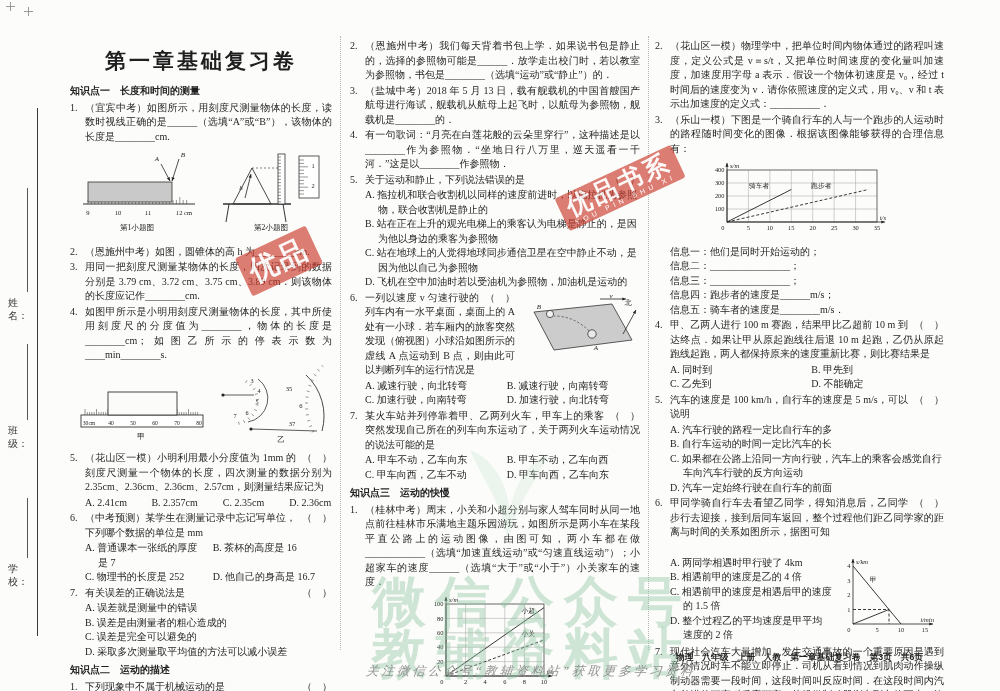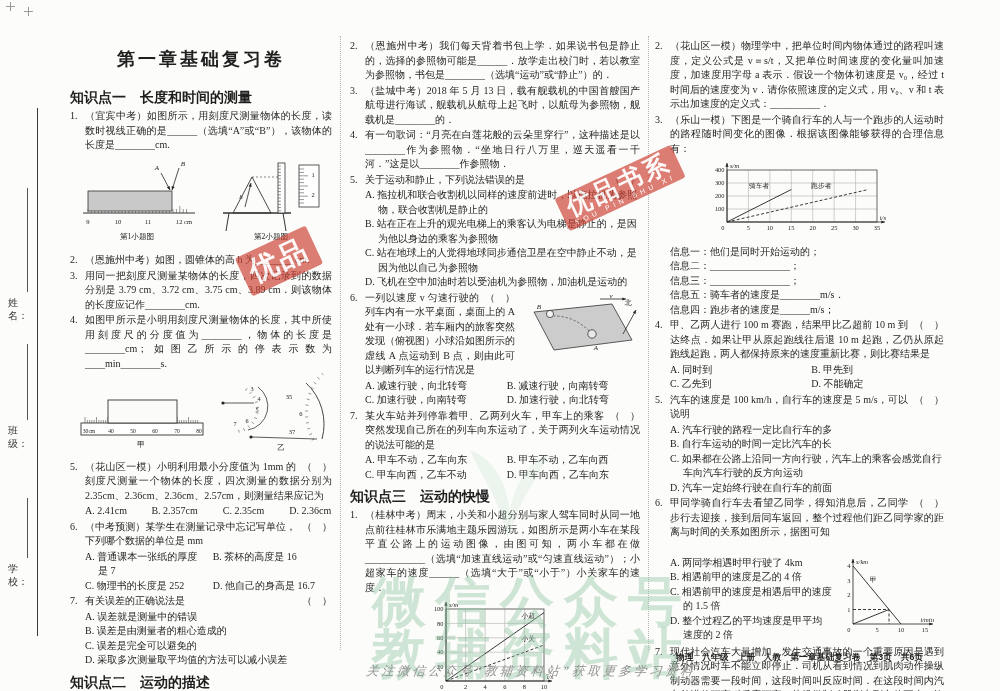--- a/index.html
+++ b/index.html
@@ -14,22 +14,22 @@
   .vblank{position:absolute;left:27px;border-left:1px solid #555;width:0;}
   .vb1{top:188px;height:104px;} .vb2{top:344px;height:76px;} .vb3{top:498px;height:60px;}
   .vlab{position:absolute;left:8px;width:12px;font-size:10px;line-height:1.3;color:#333;word-break:break-all;}
   .vl1{top:296px;} .vl2{top:424px;} .vl3{top:562px;}
   
   .vsep{position:absolute;top:36px;height:614px;border-left:1px dotted #b5b5b2;}
   .vsepA{left:340px;} .vsepB{left:648px;}
   
   .col{position:absolute;top:38px;font-size:10px;line-height:1.45;}
   #colA{left:70px;width:262px;} #colB{left:350px;width:290px;} #colC{left:655px;width:289px;}
-  .title{font-size:18px;font-weight:bold;text-align:center;letter-spacing:3px;margin:8px 0 15px;}
-  .kp{font-weight:bold;font-size:14px;margin:4px 0 2px;font-family:"Liberation Sans","DejaVu Sans",sans-serif;}
+  .title{font-size:21px;font-weight:bold;text-align:center;letter-spacing:3px;margin:8px 0 8px;}
+  .kp{font-weight:bold;font-size:10px;margin:4px 0 2px;font-family:"Liberation Sans","DejaVu Sans",sans-serif;}
   .q{display:flex;margin:1px 0;}
   .qnum{flex:none;width:15px;}
   .qbody{flex:1;text-align:justify;}
   .paren{float:right;margin-left:6px;}
   .opts{display:grid;margin:0 0 1px 15px;column-gap:6px;row-gap:0;}
   .opts.c1{grid-template-columns:1fr;} .opts.c2{grid-template-columns:1.02fr 1fr;}
   .opts.c4{grid-template-columns:repeat(4,auto);justify-content:space-between;}
   .opt{padding-left:13px;text-indent:-13px;}
   .lines{margin-left:15px;}
   .figwrap{text-align:center;margin:2px 0;}
@@ -449,22 +449,22 @@
           <text x="187" y="62" font-size="6.6" text-anchor="end" fill="#222" font-family="&quot;Liberation Serif&quot;,serif" font-style="italic">t/s</text>
           <polyline points="28.0,64.0 92.3,31.5" fill="none" stroke="#222" stroke-width="0.9"></polyline>
           <text x="60.14285714285714" y="29.939999999999998" font-size="6.8" text-anchor="middle" fill="#222" font-family="&quot;Liberation Serif&quot;,serif">骑车者</text>
           <polyline points="28.0,64.0 169.4,31.5" fill="none" stroke="#222" stroke-width="0.9" stroke-dasharray="3,2"></polyline>
           <text x="122.28571428571428" y="29.939999999999998" font-size="6.8" text-anchor="middle" fill="#222" font-family="&quot;Liberation Serif&quot;,serif">跑步者</text>
         </svg></div>
       <div class="lines">
         <div class="line">信息一：他们是同时开始运动的；</div>
         <div class="line">信息二：________________；</div>
         <div class="line">信息三：________________；</div>
+        <div class="line">信息四：跑步者的速度是______m/s；</div>
         <div class="line">信息五：骑车者的速度是________m/s．</div>
-        <div class="line">信息四：跑步者的速度是______m/s；</div>
       </div>
       <div class="q">
         <span class="qnum">4.</span>
         <div class="qbody"><span class="paren">（　）</span>甲、乙两人进行 100 m 赛跑，结果甲比乙超前 10 m 到达终点．如果让甲从原起跑线往后退 10 m 起跑，乙仍从原起跑线起跑，两人都保持原来的速度重新比赛，则比赛结果是</div>
       </div>
       <div class="opts c2">
         <div class="opt">A. 同时到</div>
         <div class="opt">B. 甲先到</div>
         <div class="opt">C. 乙先到</div>
         <div class="opt">D. 不能确定</div>

